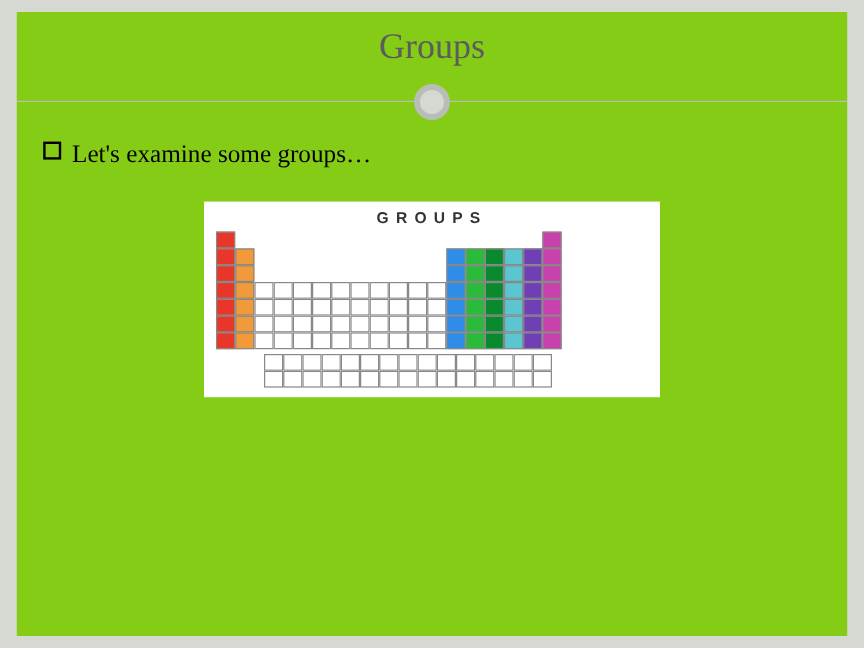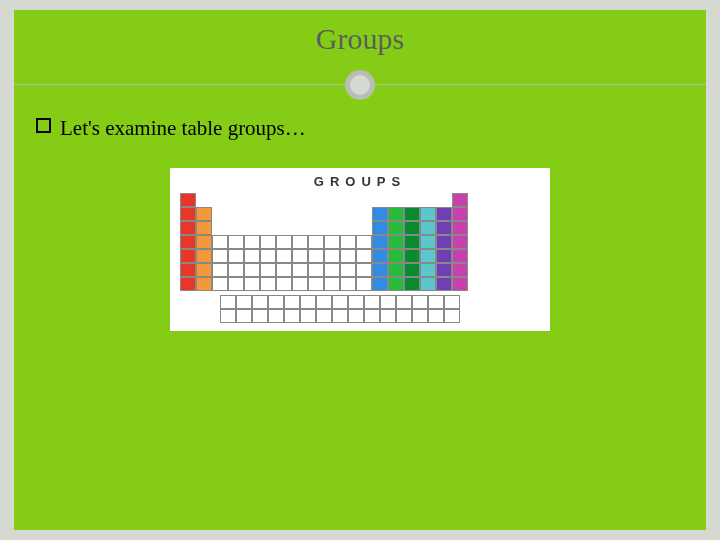--- a/index.html
+++ b/index.html
@@ -126,21 +126,21 @@
       <div class="divider-line"></div>
       <div class="divider-circle"></div>
     </div>
   </div>
 
   <div class="content">
 
 
     <div class="bullet-item">
       <span class="bullet-box"></span>
-      <span>Let's examine table groups…</span>
+      <span>Let's examine some groups…</span>
     </div>
 
     <div class="figure">
       <div class="figure-inner">
         <div class="figure-title">GROUPS</div>
         <div class="ptable">
           <div class="main-block" id="main-block">
               <div class="cell" style="background: rgb(232, 54, 42);"></div>
               <div class="cell empty"></div>
               <div class="cell empty"></div>

